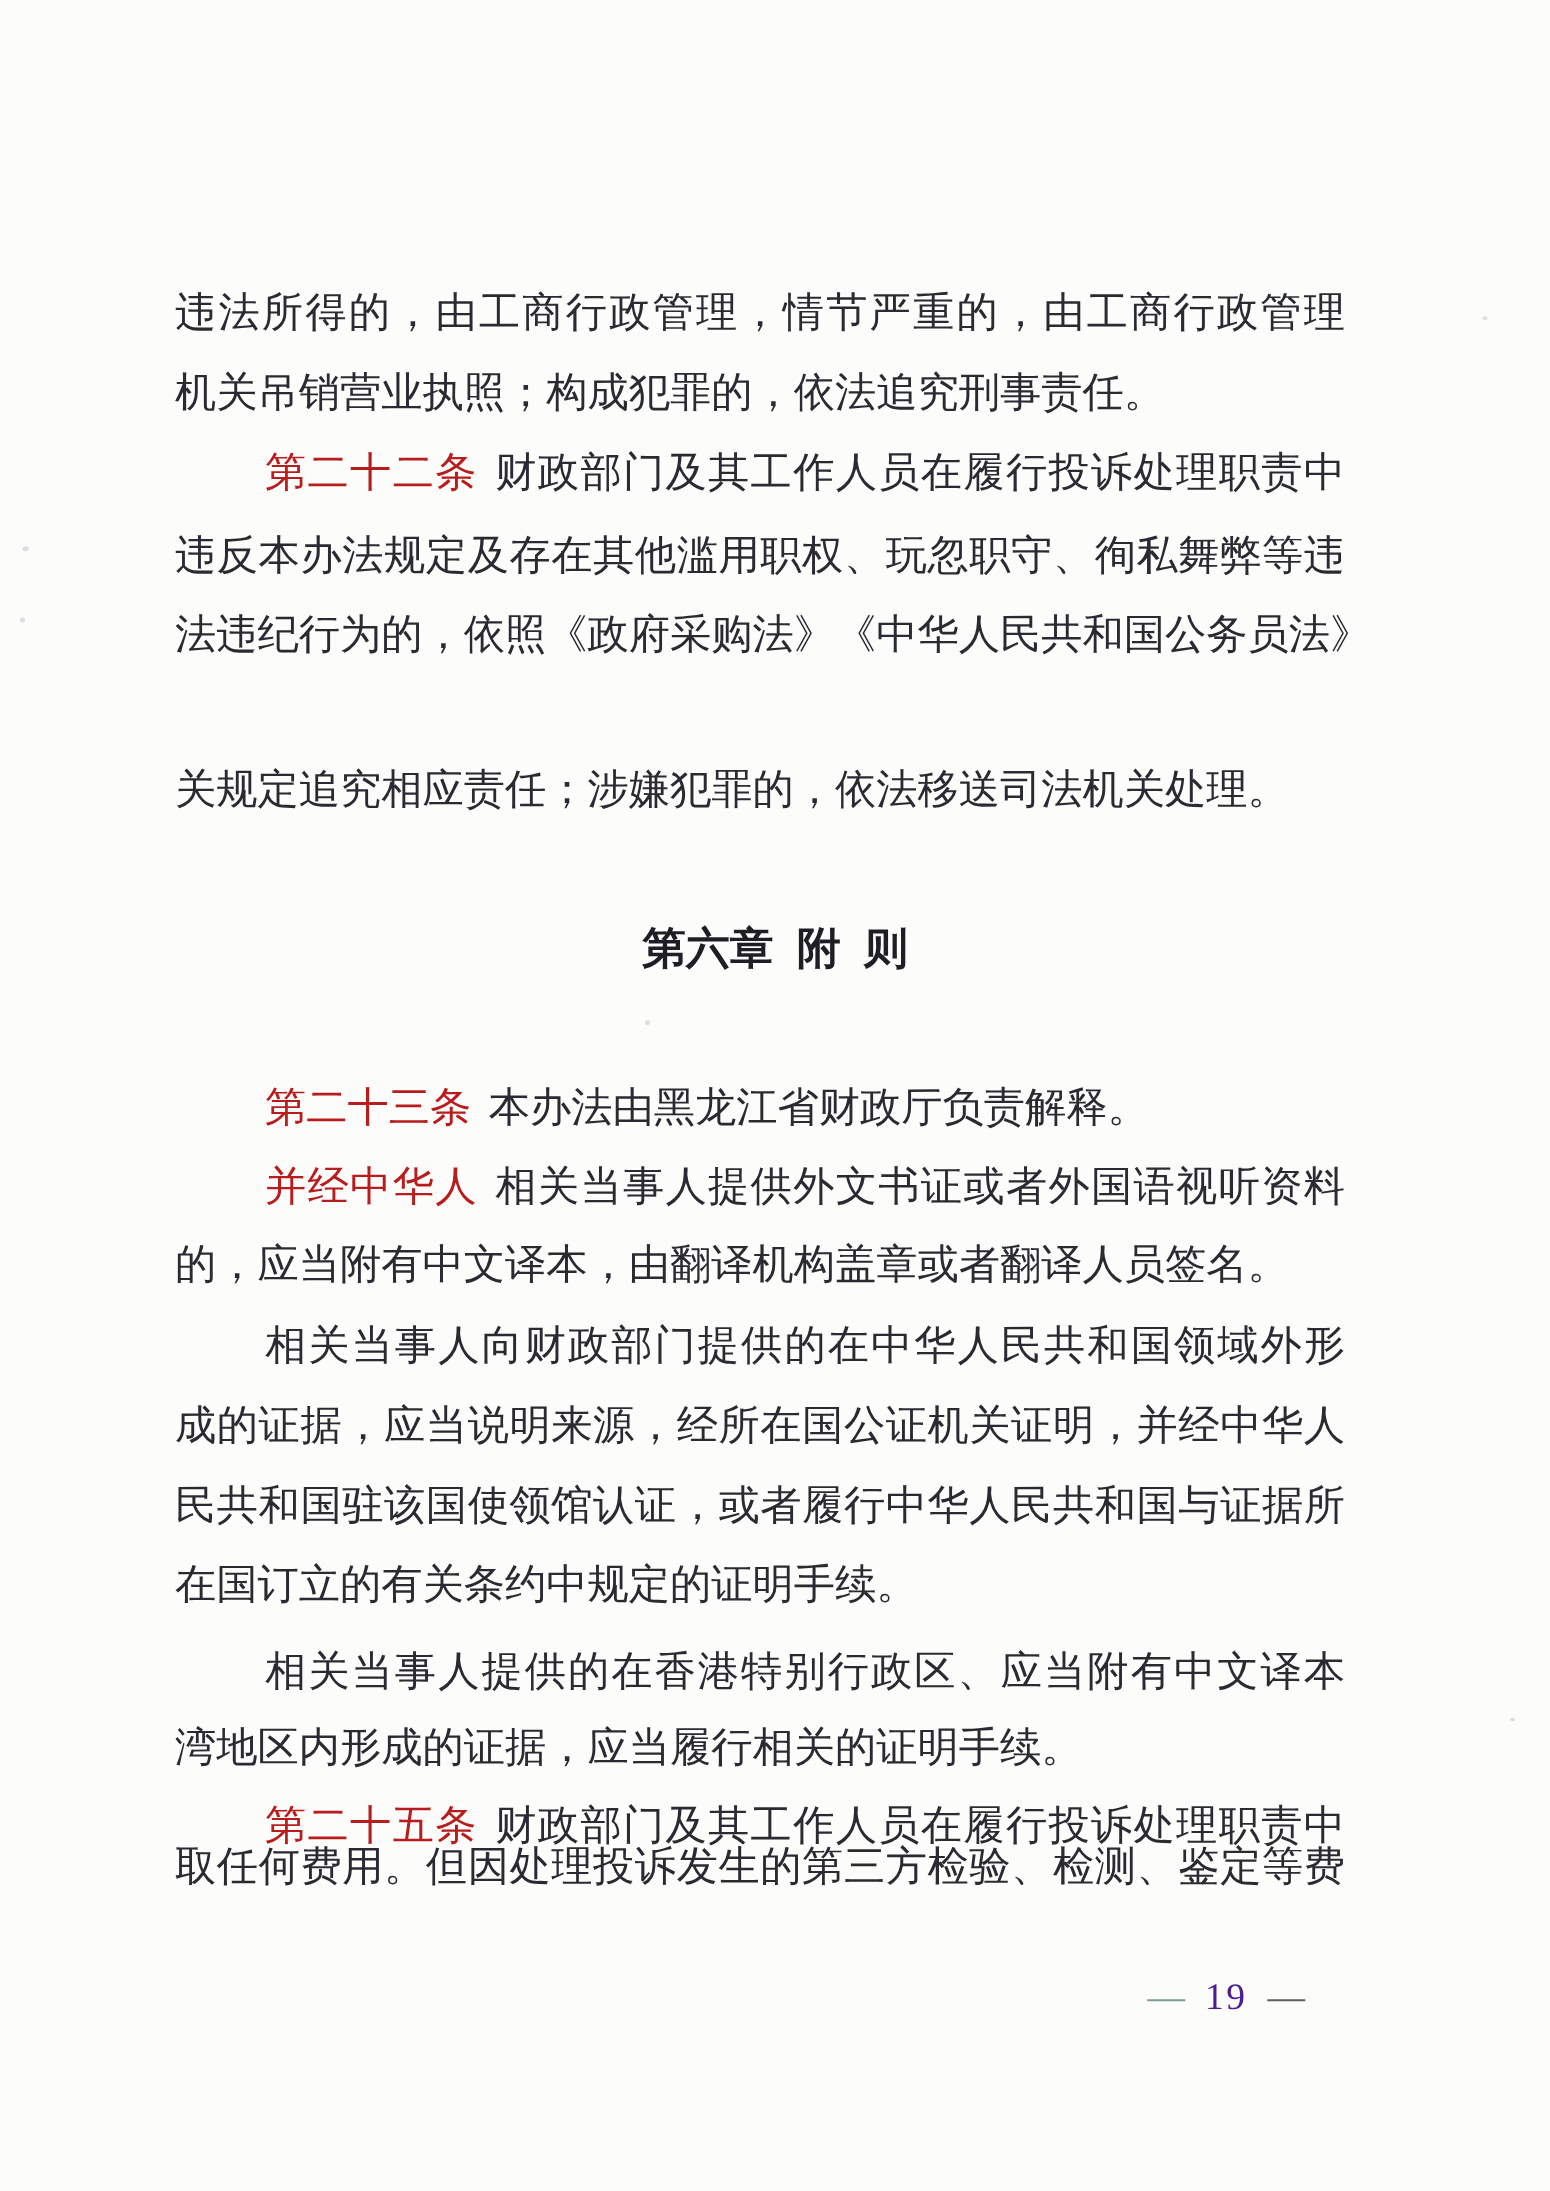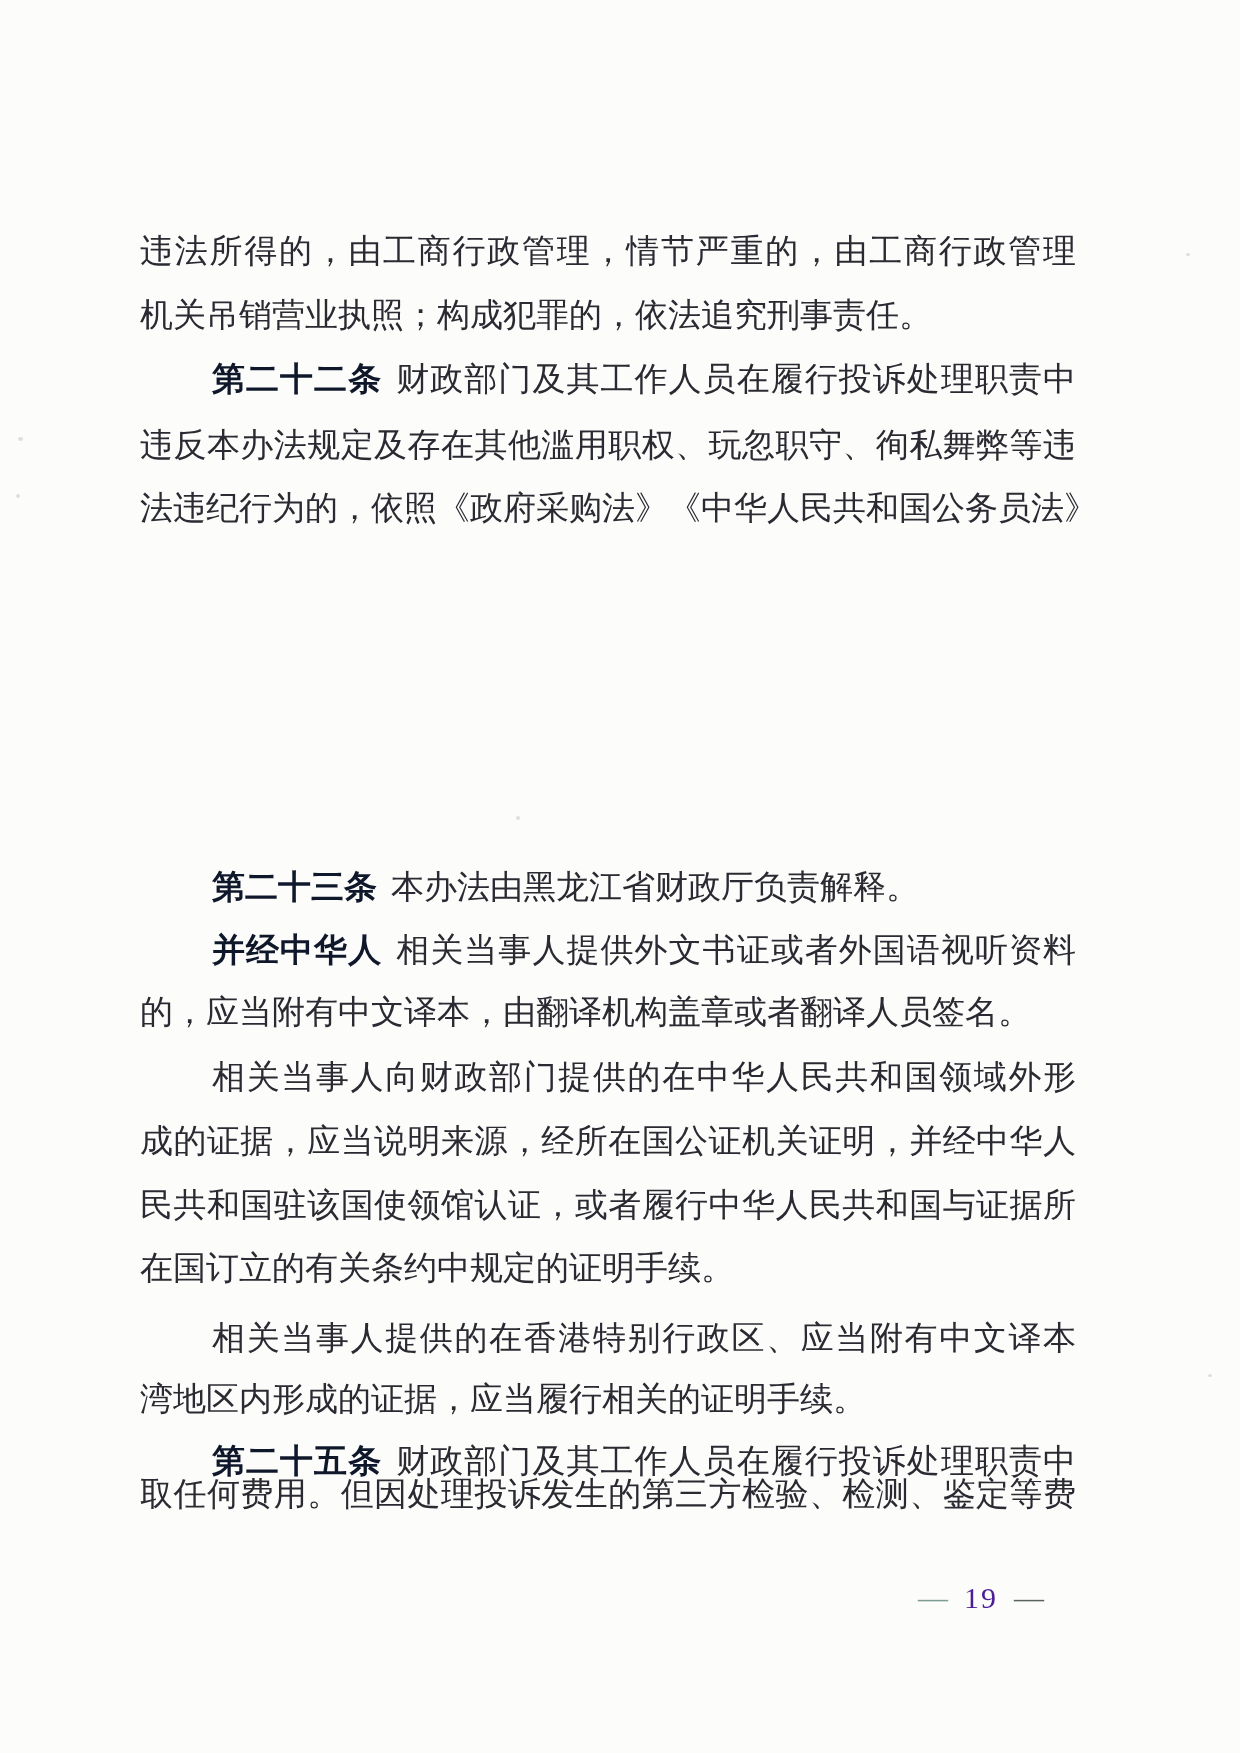--- a/index.html
+++ b/index.html
@@ -30,22 +30,22 @@
   .tl.full {
     text-align: justify;
     text-align-last: justify;
     text-justify: inter-character;
   }
   .tl.indent {
     padding-left: 72px;
     width: 864px;
   }
   .term {
-    font-weight: bold;
-    color: #0f172a;
+    font-weight: normal;
+    color: #b91c1c;
     margin-right: 14px;
   }
   .chapter {
     position: absolute;
     left: 140px;
     width: 960px;
     text-align: center;
     font-weight: bold;
     font-size: 35px;
     line-height: 42px;
@@ -77,21 +77,23 @@
 <body>
 
 <div class="page">
 
   <div class="tl full" style="top:230px"><span>违法所得的，由工商行政管理，情节严重的，由工商行政管理</span></div>
   <div class="tl" style="top:294px"><span>机关吊销营业执照；构成犯罪的，依法追究刑事责任。</span></div>
 
   <div class="tl full indent" style="top:358px"><span class="term">第二十二条</span><span>财政部门及其工作人员在履行投诉处理职责中</span></div>
   <div class="tl full" style="top:424px"><span>违反本办法规定及存在其他滥用职权、玩忽职守、徇私舞弊等违</span></div>
   <div class="tl full" style="top:487px"><span>法违纪行为的，依照《政府采购法》《中华人民共和国公务员法》</span></div>
+  <div class="tl" style="top:611px"><span>关规定追究相应责任；涉嫌犯罪的，依法移送司法机关处理。</span></div>
 
+  <div class="chapter" style="top:738px">第六章 附 则</div>
 
   <div class="tl indent" style="top:866px"><span class="term">第二十三条</span><span>本办法由黑龙江省财政厅负责解释。</span></div>
 
   <div class="tl full indent" style="top:929px"><span class="term">并经中华人</span><span>相关当事人提供外文书证或者外国语视听资料</span></div>
   <div class="tl" style="top:991px"><span>的，应当附有中文译本，由翻译机构盖章或者翻译人员签名。</span></div>
   <div class="tl full indent" style="top:1056px"><span>相关当事人向财政部门提供的在中华人民共和国领域外形</span></div>
   <div class="tl full" style="top:1120px"><span>成的证据，应当说明来源，经所在国公证机关证明，并经中华人</span></div>
   <div class="tl full" style="top:1184px"><span>民共和国驻该国使领馆认证，或者履行中华人民共和国与证据所</span></div>
   <div class="tl" style="top:1247px"><span>在国订立的有关条约中规定的证明手续。</span></div>
   <div class="tl full indent" style="top:1317px"><span>相关当事人提供的在香港特别行政区、应当附有中文译本</span></div>

